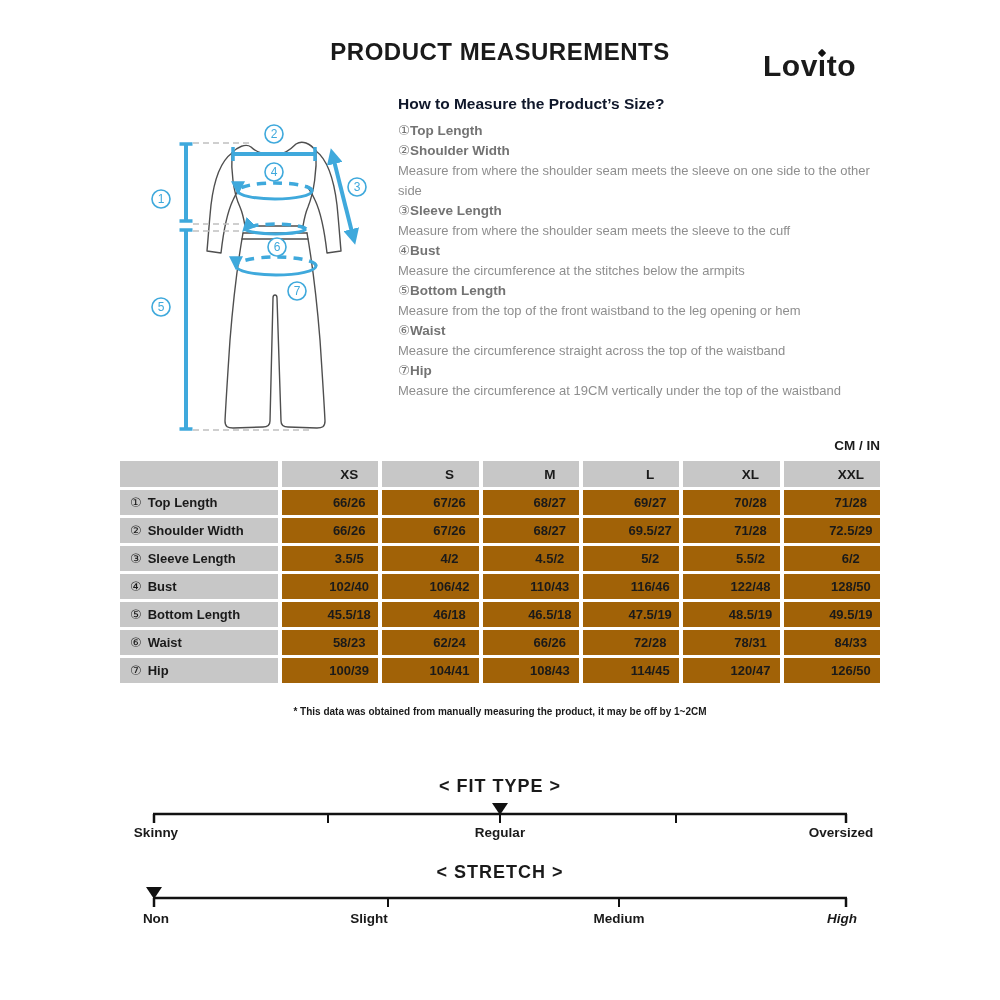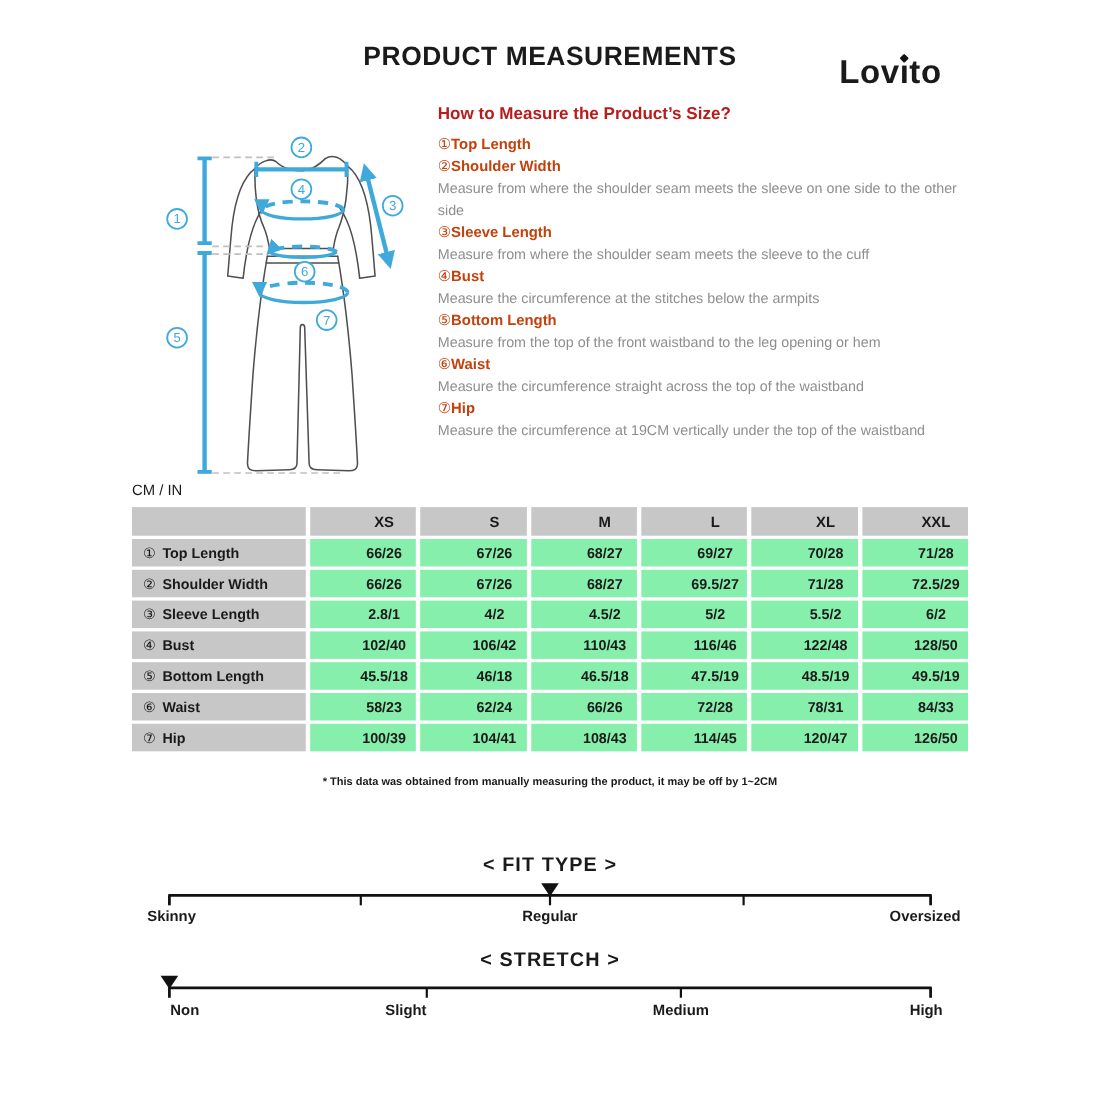--- a/index.html
+++ b/index.html
@@ -14,36 +14,36 @@
   .logo-i { position:relative; display:inline-block; }
   .logo-dot { position:absolute; top:1px; left:50%; width:6px; height:6px; background:#111;
     transform:translateX(-50%) rotate(45deg); border-radius:1px; }
 
   
   .diagram { position:absolute; left:120px; top:95px; width:290px; height:355px; }
   .badge-txt { font-size:12px; font-weight:400; fill:#3FA9DC; text-anchor:middle; }
 
   
   .howto { position:absolute; left:398px; top:95px; width:486px; }
-  .howto h2 { font-size:15.5px; font-weight:700; margin-bottom:8px; color:#b91c1c; }
-  .hlabel { font-size:13.5px; font-weight:700; line-height:20px; color:#c2410c; }
+  .howto h2 { font-size:15.5px; font-weight:700; margin-bottom:8px; color:#0f172a; }
+  .hlabel { font-size:13.5px; font-weight:700; line-height:20px; color:#737373; }
   .hdesc { font-size:13px; font-weight:400; line-height:20px; color:#8e8e8e; }
 
-  .units { position:absolute; left:120px; top:438px; width:760px; text-align:left;
-    font-size:13.5px; font-weight:400; }
+  .units { position:absolute; left:120px; top:438px; width:760px; text-align:right;
+    font-size:13.5px; font-weight:700; }
 
   
   .mtable { position:absolute; left:120px; top:461px; width:760px;
     display:grid; grid-template-columns:158px repeat(6,1fr); gap:3px 4px; }
   .cell { display:flex; align-items:center; justify-content:center;
     font-size:13px; font-weight:700;padding-left:38px; }
   .cell.head { background:#c7c7c7; height:26px; font-size:13.5px; }
   .cell.rowlabel { background:#c7c7c7; height:25px; justify-content:flex-start;
     padding-left:10px; gap:6px; font-weight:700; }
-  .cell.val { background:#86efac; height:25px; }
+  .cell.val { background:#a16207; height:25px; }
   .circ { font-weight:400; }
 
   .footnote { position:absolute; top:706px; left:0; width:1000px; text-align:center;
     font-size:10px; font-weight:700; }
 
   
   .scale-title { position:absolute; left:0; width:1000px; text-align:center;
     font-size:18px; font-weight:700; letter-spacing:1px; }
   .scale-svg { position:absolute; left:0; width:1000px; height:30px; }
   .slabel { position:absolute; transform:translateX(-50%); white-space:nowrap;
@@ -181,21 +181,21 @@
     <div class="cell val">67/26</div>
     <div class="cell val">68/27</div>
     <div class="cell val">69.5/27</div>
     <div class="cell val">71/28</div>
     <div class="cell val">72.5/29</div>
 
     <div class="cell rowlabel">
         <span class="circ">③</span>
         <span>Sleeve Length</span>
       </div>
-    <div class="cell val">2.8/1</div>
+    <div class="cell val">3.5/5</div>
     <div class="cell val">4/2</div>
     <div class="cell val">4.5/2</div>
     <div class="cell val">5/2</div>
     <div class="cell val">5.5/2</div>
     <div class="cell val">6/2</div>
 
     <div class="cell rowlabel">
         <span class="circ">④</span>
         <span>Bust</span>
       </div>
@@ -258,18 +258,18 @@
 
   <div class="scale-title" style="top:862px;">&lt; STRETCH &gt;</div>
   <svg class="scale-svg" style="top:883px;" viewBox="0 0 1000 30" xmlns="http://www.w3.org/2000/svg">
     <line x1="153" y1="15" x2="847" y2="15" stroke="#111" stroke-width="2.5"></line>
     <line x1="154" y1="15" x2="154" y2="24" stroke="#111" stroke-width="2.5"></line>
     <line x1="388" y1="15" x2="388" y2="24" stroke="#111" stroke-width="2"></line>
     <line x1="619" y1="15" x2="619" y2="24" stroke="#111" stroke-width="2"></line>
     <line x1="846" y1="15" x2="846" y2="24" stroke="#111" stroke-width="2.5"></line>
     <polygon points="146,4 162,4 154,16" fill="#111"></polygon>
   </svg>
-  <div class="slabel" style="top:911px; left:168px;">Non</div>
+  <div class="slabel" style="top:911px; left:156px;">Non</div>
   <div class="slabel" style="top:911px; left:369px;">Slight</div>
   <div class="slabel" style="top:911px; left:619px;">Medium</div>
-  <div class="slabel" style="top:911px; left:842px;">High</div>
+  <div class="slabel" style="top:911px; left:842px;font-style:italic;">High</div>
 
 </div>
 
 </body></html>

